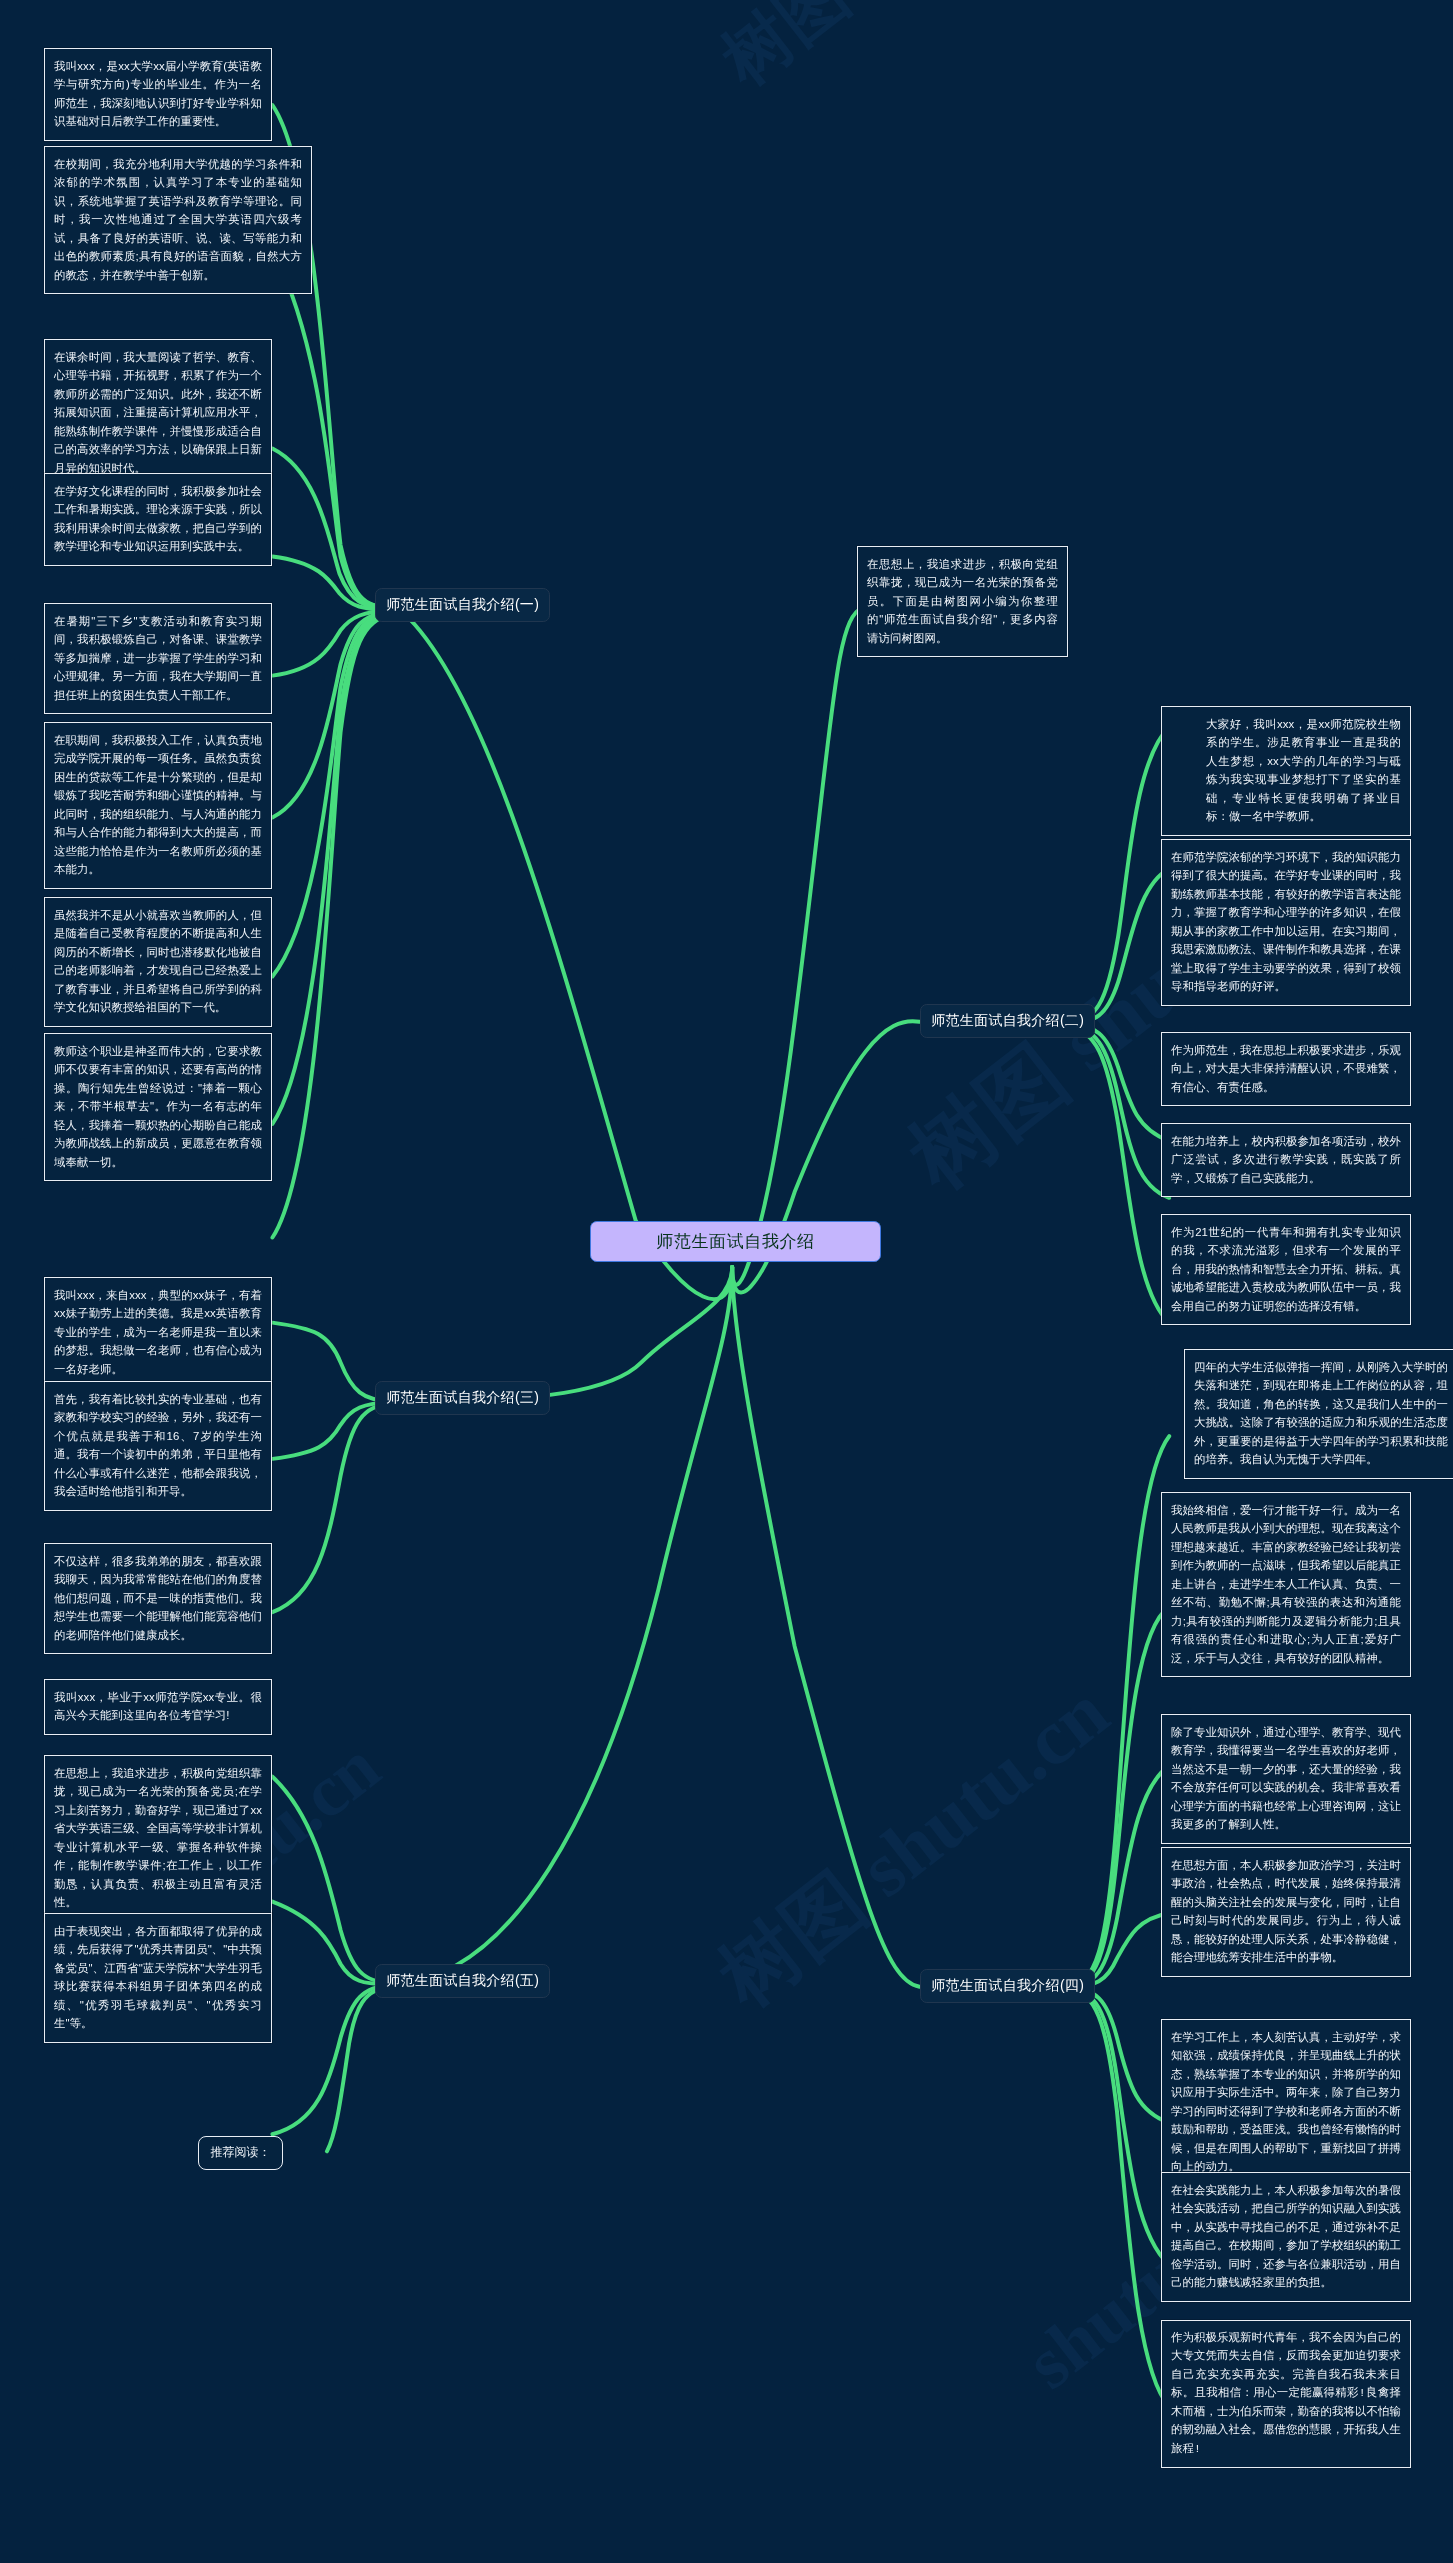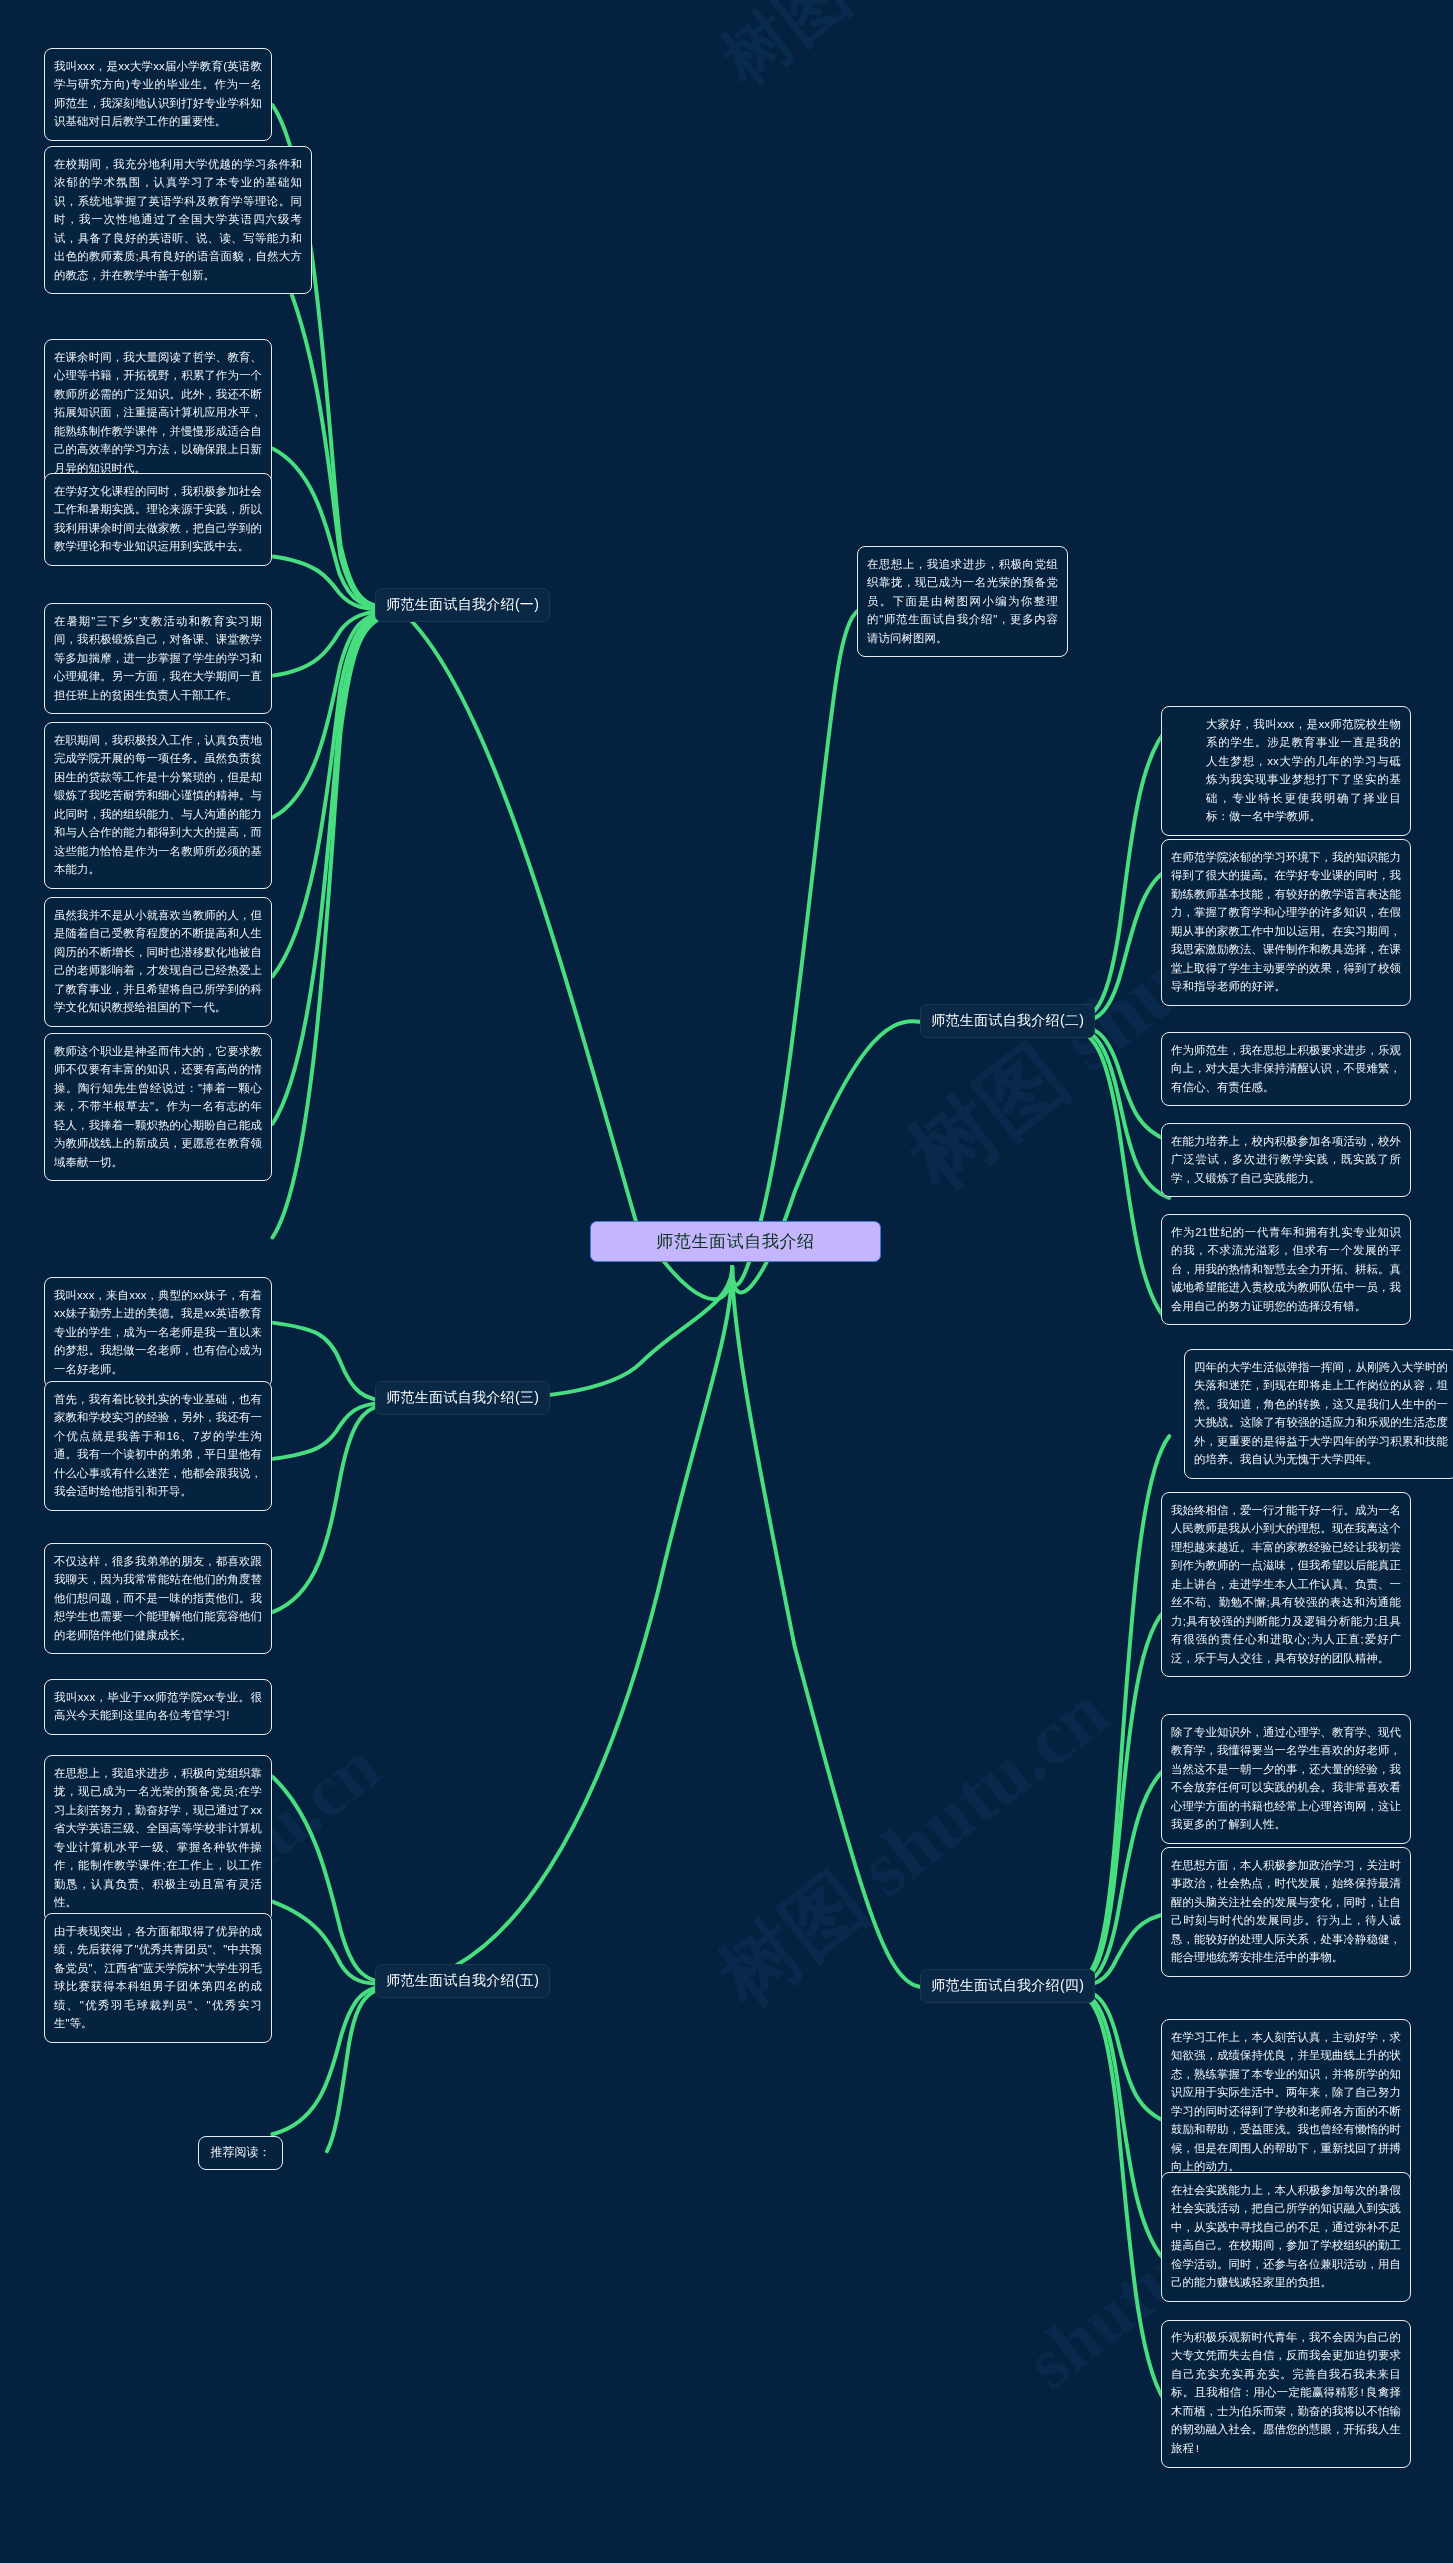--- a/index.html
+++ b/index.html
@@ -15,21 +15,21 @@
   .wm {
     position:absolute; color:#0c3157; font-weight:bold;
     transform: rotate(-38deg); transform-origin: left top;
     white-space:nowrap; user-select:none; pointer-events:none;
     font-family:"Liberation Serif","DejaVu Serif",serif;
   }
   .node {
     position:absolute;
     background:#05233f;
     border:1.1px solid #e9eef5;
-    border-radius:8px;
+    border-radius:0;
     color:#f2f6fb;
     padding:8px 9px 9px 9px;
     line-height:1.62;
     letter-spacing:0.1px;
     text-align:justify;
     font-size:11.4px;
     box-shadow:0 0 0 0.6px rgba(0,0,0,0.25);
   }
   .branch {
     position:absolute;

